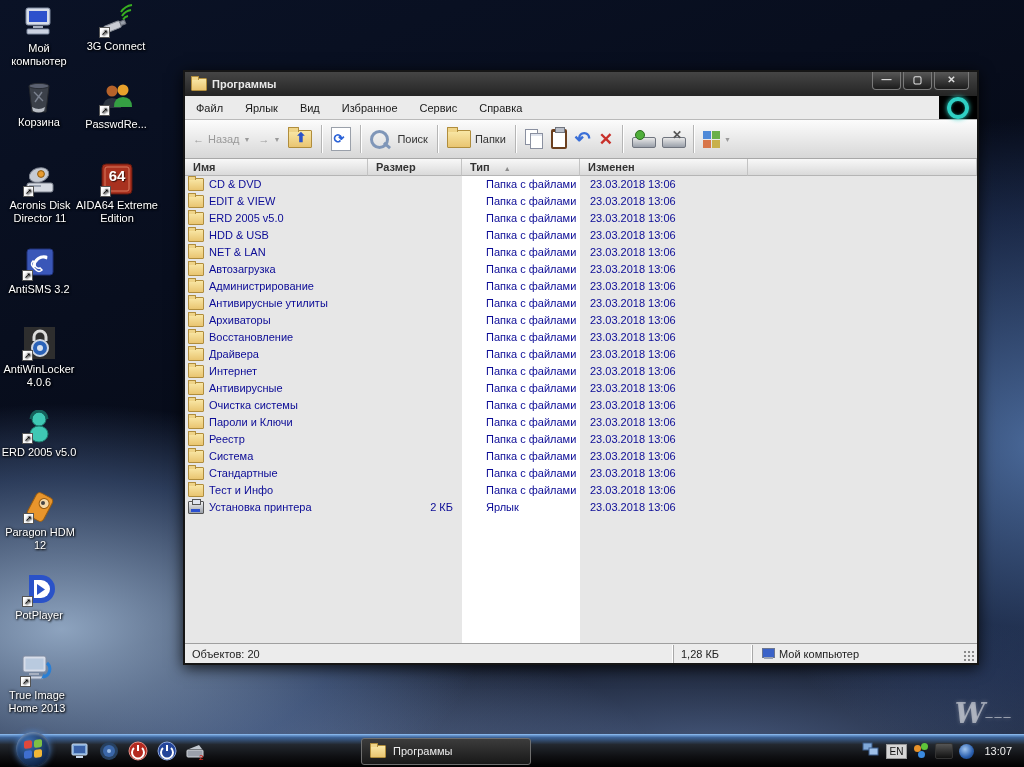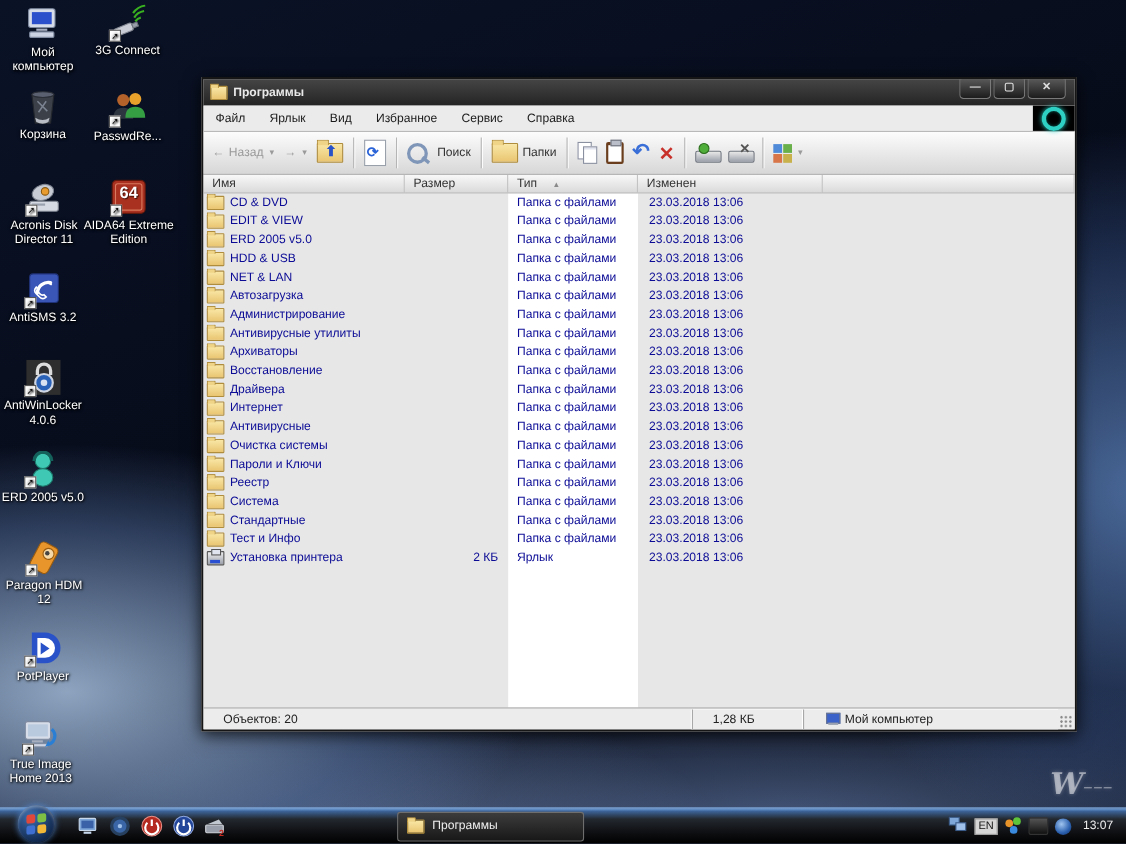--- a/index.html
+++ b/index.html
@@ -55,40 +55,40 @@
   .addrbar{height:25px;background:#e2e2e2;border-bottom:1px solid #9f9f9f;display:flex;align-items:center;
     font-size:11px;color:#222;padding:0 3px;}
   .addrfield{flex:1;height:19px;background:#fff;border:1px solid #8f8f8f;margin-left:6px;
     display:flex;align-items:center;padding:0 2px;gap:5px;}
   .addrfield .path{flex:1;color:#111;}
   .addrdrop{width:15px;text-align:center;font-size:8px;color:#222;cursor:pointer;}
   
   .lheader{height:17px;display:grid;grid-template-columns:183px 94px 118px 168px auto;
     background:linear-gradient(#f8f8f8,#d8d8d8);font-size:11px;color:#333;}
   .hcell{border-right:1px solid #c3c3c3;border-bottom:1px solid #b5b5b5;line-height:16px;
-    padding:0 8px;white-space:nowrap;overflow:hidden;cursor:pointer;}
+    padding:0 8px;white-space:nowrap;overflow:hidden;cursor:pointer;font-weight:bold;}
   .hcell.r{text-align:left;}
   .hcell .sort{font-size:7px;color:#8a8a8a;margin-left:14px;}
   .lbody{flex:1;position:relative;background:#e7e7e7;overflow:hidden;font-size:11px;}
   .band{position:absolute;left:277px;top:0;bottom:0;width:118px;background:#fff;}
   .lrow{position:relative;height:17px;display:grid;grid-template-columns:183px 94px 118px 168px auto;
     color:#0b0b96;cursor:default;}
   .cell{line-height:17px;white-space:nowrap;overflow:hidden;}
   .c-name{display:flex;align-items:center;gap:5px;padding-left:3px;}
   .c-size{text-align:right;padding-right:9px;}
-  .c-type{padding-left:8px;}
+  .c-type{padding-left:24px;}
   .c-mod{padding-left:10px;}
   .ficon{flex:0 0 auto;}
   .printer{position:relative;width:14px;height:11px;background:linear-gradient(#efefef,#9aa0aa);
     border:1px solid #555;border-radius:1px;}
   .printer::before{content:"";position:absolute;left:3px;top:-3px;width:7px;height:4px;background:#dfe4ee;border:1px solid #555;}
   .printer::after{content:"";position:absolute;left:2px;bottom:1px;width:9px;height:3px;background:#2a4fd0;}
   .statusbar{height:19px;background:#ececec;border-top:1px solid #9f9f9f;display:flex;align-items:center;
     font-size:11px;color:#222;}
-  .sseg{padding:0 18px;line-height:18px;white-space:nowrap;}
+  .sseg{padding:0 7px;line-height:18px;white-space:nowrap;}
   .sseg.s1{flex:1;}
   .sseg.s2{width:64px;border-left:1px solid #a8a8a8;box-shadow:-1px 0 0 #fff;}
   .sseg.s3{width:196px;border-left:1px solid #a8a8a8;box-shadow:-1px 0 0 #fff;display:flex;align-items:center;gap:5px;}
   .grip{width:12px;height:12px;margin:4px 2px 0 0;
     background-image:radial-gradient(circle at 2px 2px,#8a8a8a 1px,transparent 1.2px);
     background-size:4px 4px;}
   .mini-pc{position:relative;width:14px;height:12px;}
   .mini-pc::before{content:"";position:absolute;left:2px;top:0;width:11px;height:8px;background:#3a62c8;border:1px solid #6b7690;}
   .mini-pc::after{content:"";position:absolute;left:4px;top:9px;width:9px;height:2px;background:#9aa2b2;}
   

